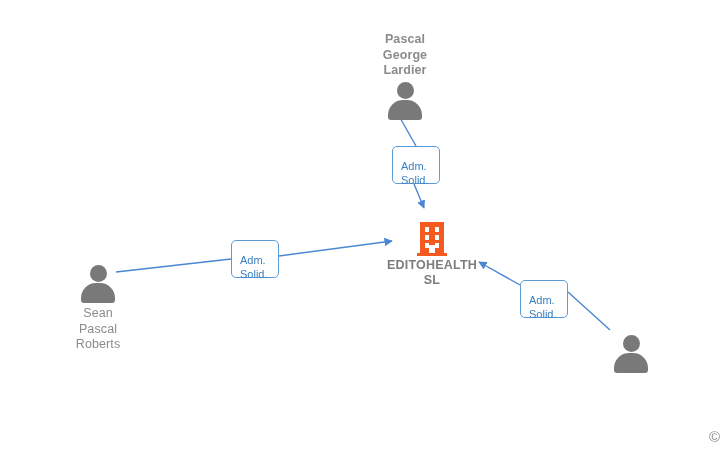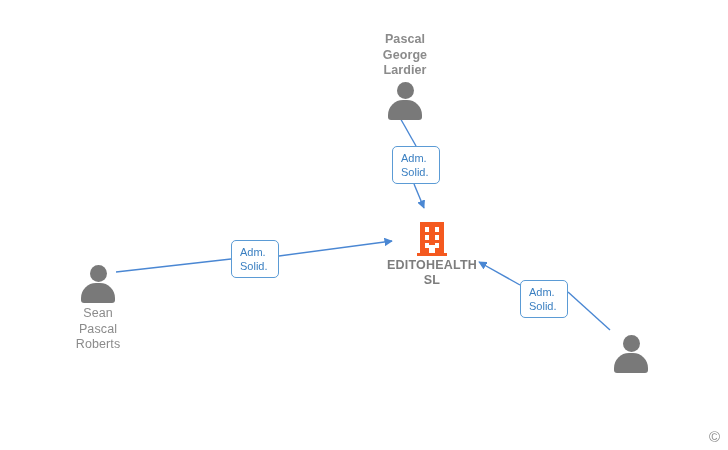--- a/index.html
+++ b/index.html
@@ -133,21 +133,21 @@
   .relbox {
     position: absolute;
     box-sizing: border-box;
     background: #ffffff;
     border: 1.4px solid #5b9bd5;
     border-radius: 5px;
     color: #3a7fc1;
     font-size: 11px;
     line-height: 14px;
     text-align: left;
-    padding: 4px 0 4px 8px;
+    padding: 12px 0 4px 8px;
     white-space: pre-line;
   }
 
   
   #watermark {
     position: absolute;
     right: 8px;
     bottom: 6px;
     display: flex;
     align-items: center;

